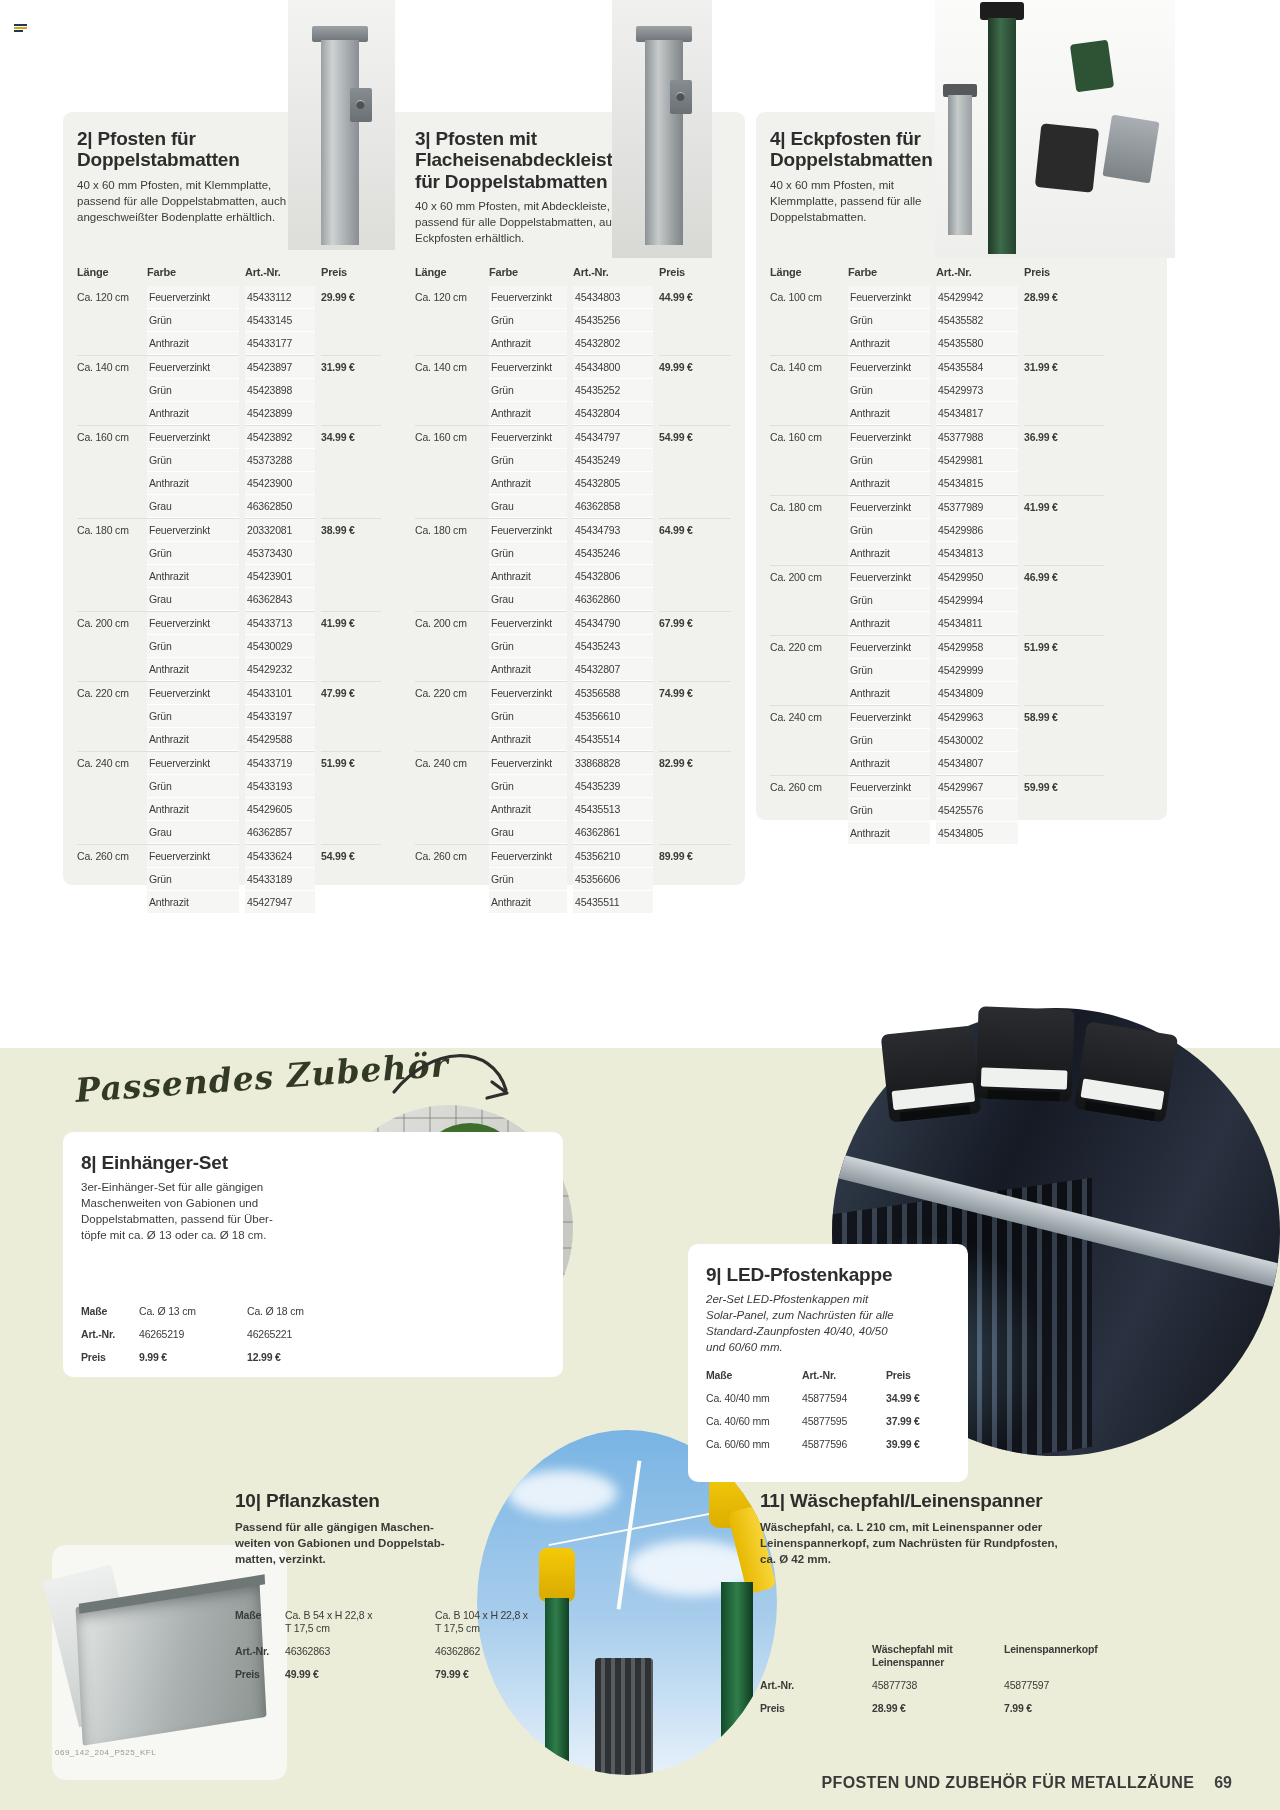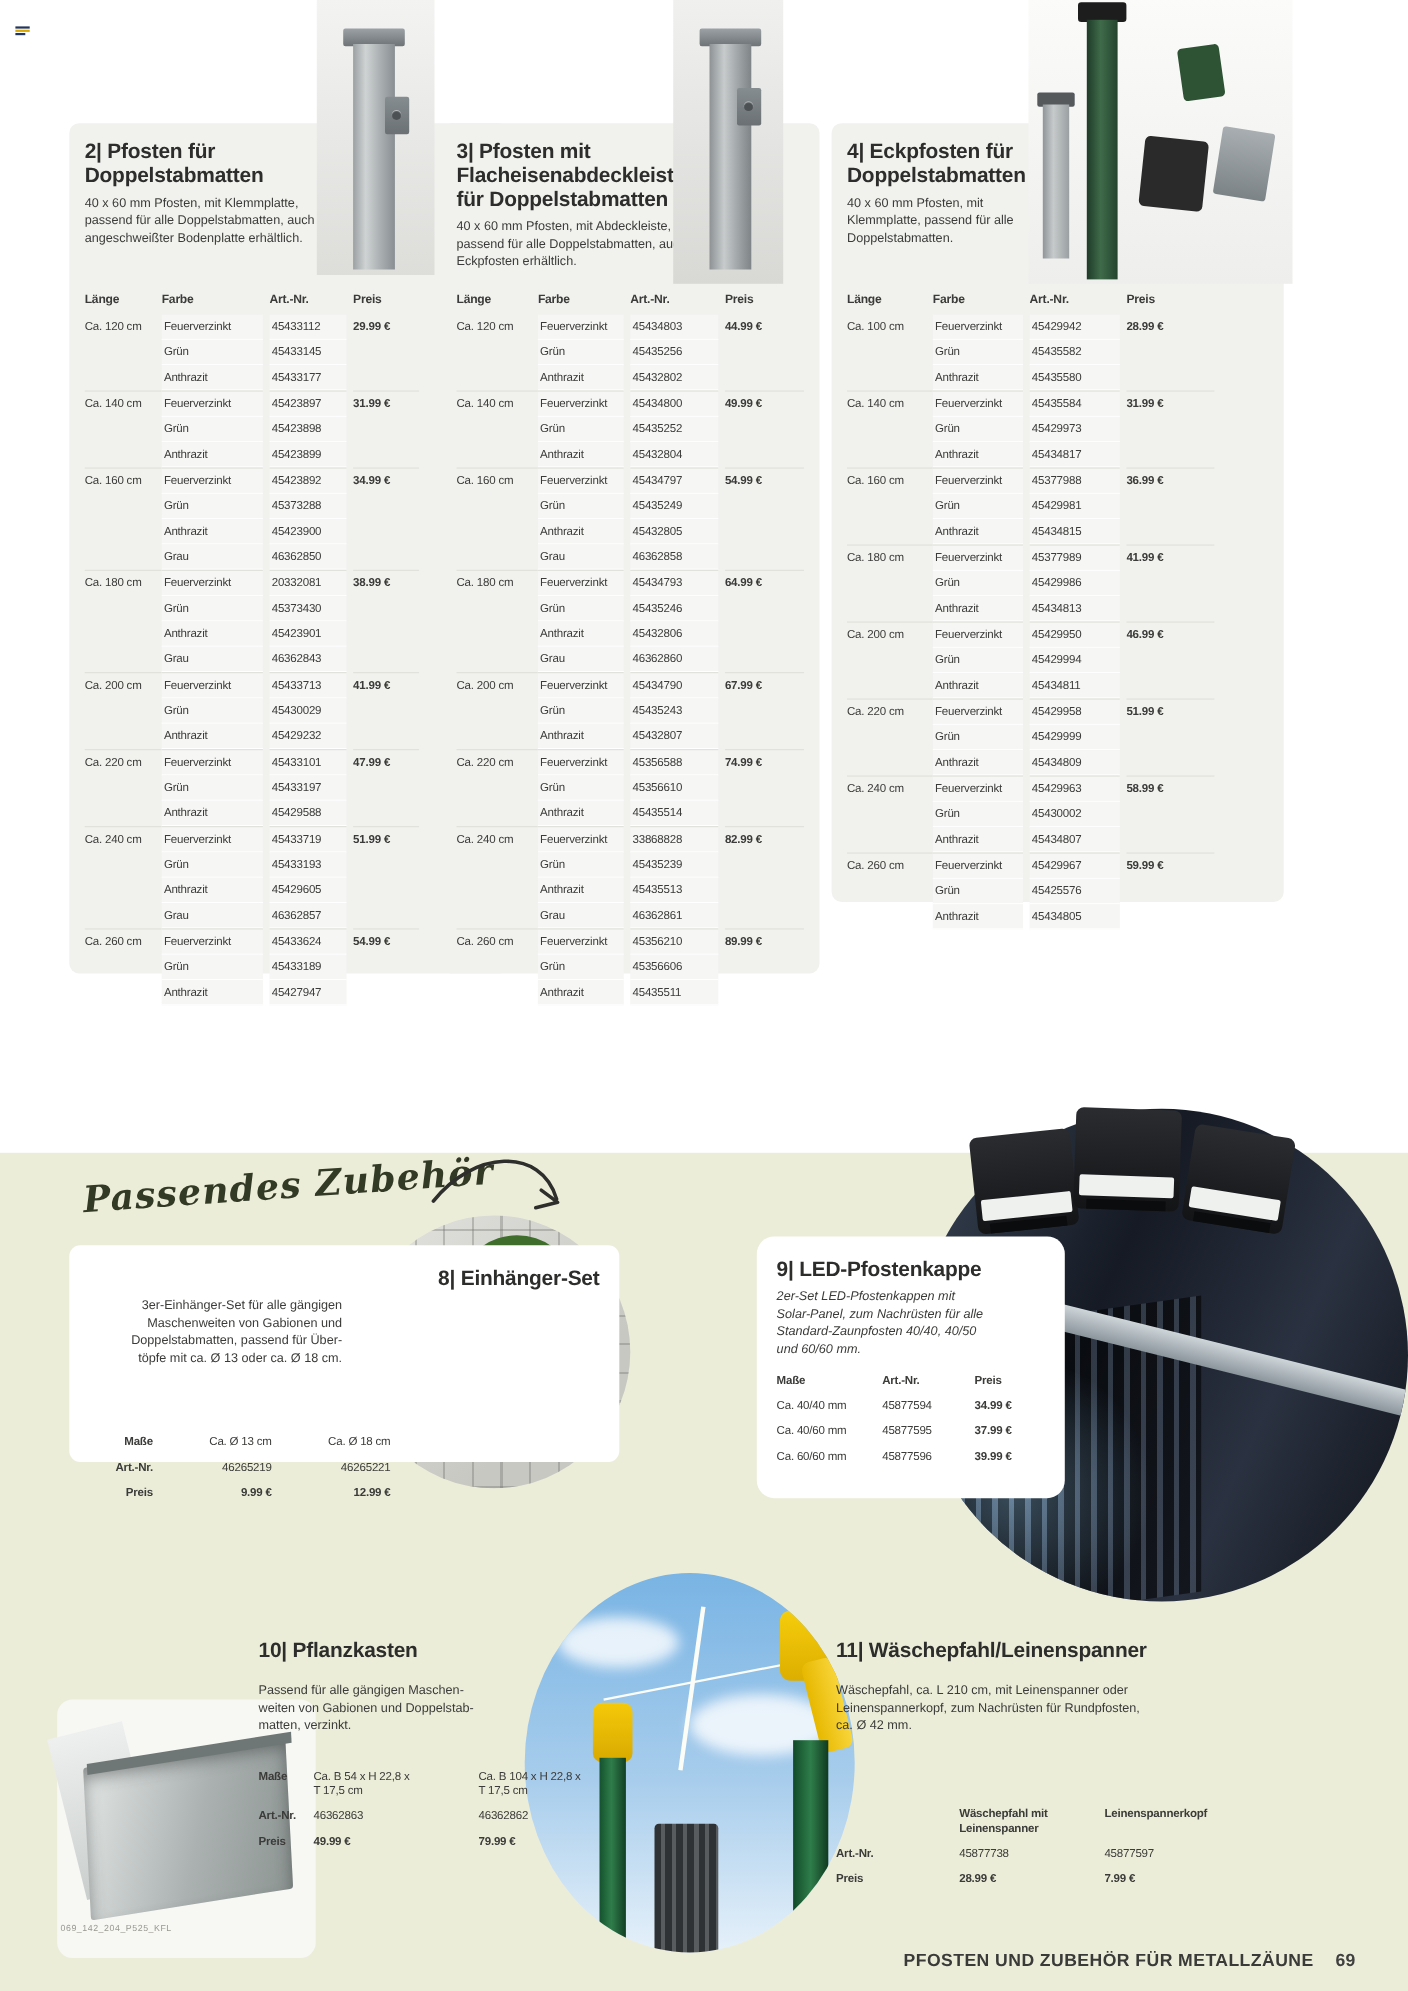--- a/index.html
+++ b/index.html
@@ -60,42 +60,42 @@
 
   
   .green-zone{position:absolute;left:0;top:1048px;width:1280px;height:762px;background:#ecedd9;z-index:0;}
 
   .script-title{position:absolute;left:75px;top:1058px;z-index:3;
       font-family:"DejaVu Serif", serif;font-style:italic;font-weight:bold;font-size:33px;
       color:#323a26;transform:rotate(-4deg);letter-spacing:1px;}
   .arrow-svg{position:absolute;left:388px;top:1040px;z-index:3;}
 
   .acc-card{position:absolute;background:#fff;border-radius:10px;z-index:3;}
-  .acc8{left:63px;top:1132px;width:500px;height:197px;text-align:right;}
-  .acc9{left:688px;top:1124px;width:280px;height:238px;border-radius:16px;}
+  .acc8{left:63px;top:1132px;width:500px;height:245px;}
+  .acc9{left:688px;top:1244px;width:280px;height:238px;}
   .acc-card h3, .acc-sec h3{margin:0;font-size:19px;color:#2d2d2c;letter-spacing:-0.2px;}
   .acc-card h3{padding:20px 18px 0;}
   .acc-card p{margin:6px 18px 0;font-size:11.5px;line-height:1.38;white-space:pre-line;}
   .acc8 p{width:230px;}
   .acc9 p{width:242px;font-style:italic;}
 
   .acc-table{display:grid;font-size:10.5px;color:#3b3b39;}
   .acc-table .cell{padding:5px 0;line-height:1.25;letter-spacing:-0.2px;}
   .k{font-weight:bold;}
   .b{font-weight:bold;}
   .ml{white-space:pre-line;}
   #acc8-table{position:absolute;left:18px;top:168px;grid-template-columns:58px 108px 108px;}
   #acc9-table{position:absolute;left:18px;top:120px;grid-template-columns:96px 84px 62px;}
   #acc10-table{position:absolute;left:0px;top:114px;grid-template-columns:50px 150px 130px;}
   #acc11-table{position:absolute;left:0px;top:148px;grid-template-columns:112px 132px 130px;}
 
   .acc-sec{position:absolute;z-index:3;}
   .sec10{left:235px;top:1490px;width:340px;height:260px;}
   .sec11{left:760px;top:1490px;width:480px;height:280px;}
-  .acc-sec p{margin:17px 0 0;font-size:11.5px;line-height:1.4;white-space:pre-line;}
+  .acc-sec p{margin:7px 0 0;font-size:11.5px;line-height:1.4;white-space:pre-line;font-weight:bold;}
 
   
   .circle{position:absolute;border-radius:50%;overflow:hidden;}
   .circ8{left:325px;top:1105px;width:248px;height:248px;z-index:2;
       background:linear-gradient(135deg,#e3e3df,#c8c8c3 70%);}
   .mesh{position:absolute;inset:0;
      background:repeating-linear-gradient(0deg,rgba(110,110,106,.35) 0 2px,transparent 2px 26px),
                 repeating-linear-gradient(90deg,rgba(110,110,106,.35) 0 2px,transparent 2px 26px);}
   .leaf{position:absolute;border-radius:50%;}
   .l1{left:100px;top:18px;width:90px;height:70px;background:#3f6d2c;}

